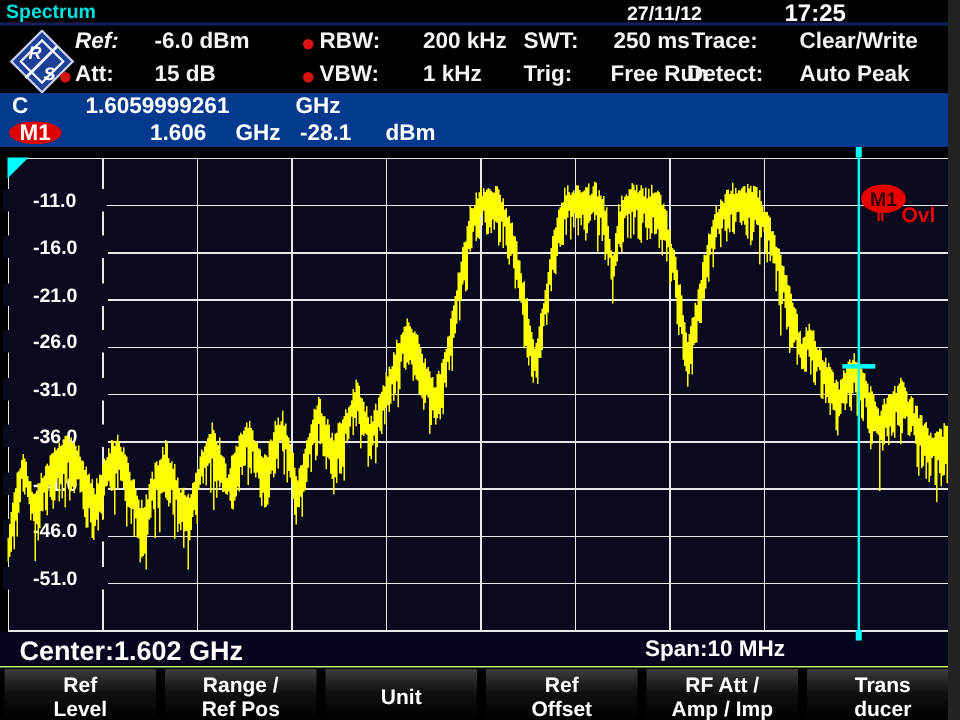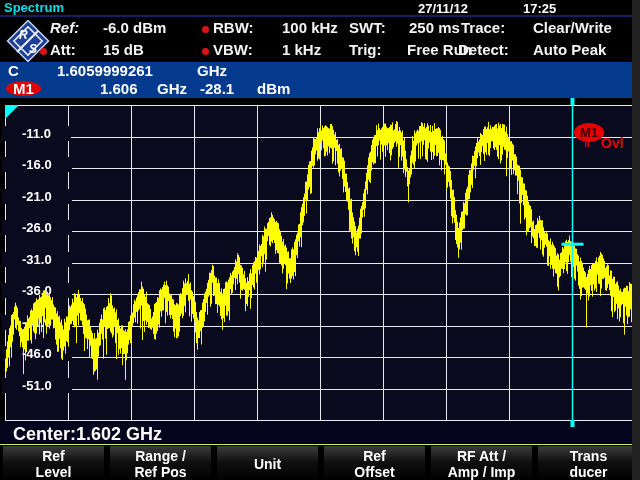--- a/index.html
+++ b/index.html
@@ -6,21 +6,21 @@
   html,body { background:#222; }
   .screen {
     position:relative; width:632px; height:480px; overflow:hidden;
     background:#000;
     font-family:"Liberation Sans", sans-serif; font-weight:bold; color:#f2f2f2;
   }
   
   .titlebar { position:absolute; left:0; top:0; width:640px; height:15px; background:#000; }
   .title { position:absolute; left:4px; top:0; font-size:13px; color:#00e0e0; }
   .datetime-date { position:absolute; left:418px; top:1px; font-size:13px; color:#fff; }
-  .datetime-time { position:absolute; left:523px; top:1px; font-size:13px; color:#fff; }
+  .datetime-time { position:absolute; left:523px; top:1px; font-size:16px; color:#fff; }
   .title-underline { position:absolute; left:0; top:15px; width:640px; height:2px; background:#14205e; }
   
   .logo { position:absolute; left:5px; top:20px; width:46px; height:42px; }
   
   .setting { position:absolute; font-size:15px; white-space:nowrap; color:#f4f4f4; }
   .setting .lbl { display:inline-block; }
   .s-ref  { left:50px;  top:19px; }  .s-ref  .lbl { width:53px;font-style:italic; }
   .s-att  { left:50px;  top:41px; }  .s-att  .lbl { width:53px; }
   .s-rbw  { left:213px; top:19px; }  .s-rbw  .lbl { width:69px; }
   .s-vbw  { left:213px; top:41px; }  .s-vbw  .lbl { width:69px; }
@@ -92,21 +92,21 @@
 
   <div class="setting s-ref">
     <span class="lbl">Ref:</span><span>-6.0 dBm</span>
   </div>
   <div class="bullet b-att"></div>
   <div class="setting s-att">
     <span class="lbl">Att:</span><span>15 dB</span>
   </div>
   <div class="bullet b-rbw"></div>
   <div class="setting s-rbw">
-    <span class="lbl">RBW:</span><span>100 kHz</span>
+    <span class="lbl">RBW:</span><span>200 kHz</span>
   </div>
   <div class="bullet b-vbw"></div>
   <div class="setting s-vbw">
     <span class="lbl">VBW:</span><span>1 kHz</span>
   </div>
   <div class="setting s-swt">
     <span class="lbl">SWT:</span><span>250 ms</span>
   </div>
   <div class="setting s-trig">
     <span class="lbl">Trig:</span><span>Free Run</span>
@@ -172,20 +172,21 @@
     </svg>
 
   <div class="ovl-overlay">
     <span class="ovl-badge">M1</span>
     <span class="ovl-ticks">‖</span>
     <span class="ovl-text">Ovl</span>
   </div>
 
   <div class="centerbar">
     <span class="center-label">Center:1.602 GHz</span>
+    <span class="span-label">Span:10 MHz</span>
   </div>
 
   <div class="softkeybar">
     <div class="softkey sk0">
       <span>Ref</span>
         <span>Level</span>
     </div>
     <div class="softkey sk1">
       <span>Range /</span>
         <span>Ref Pos</span>

